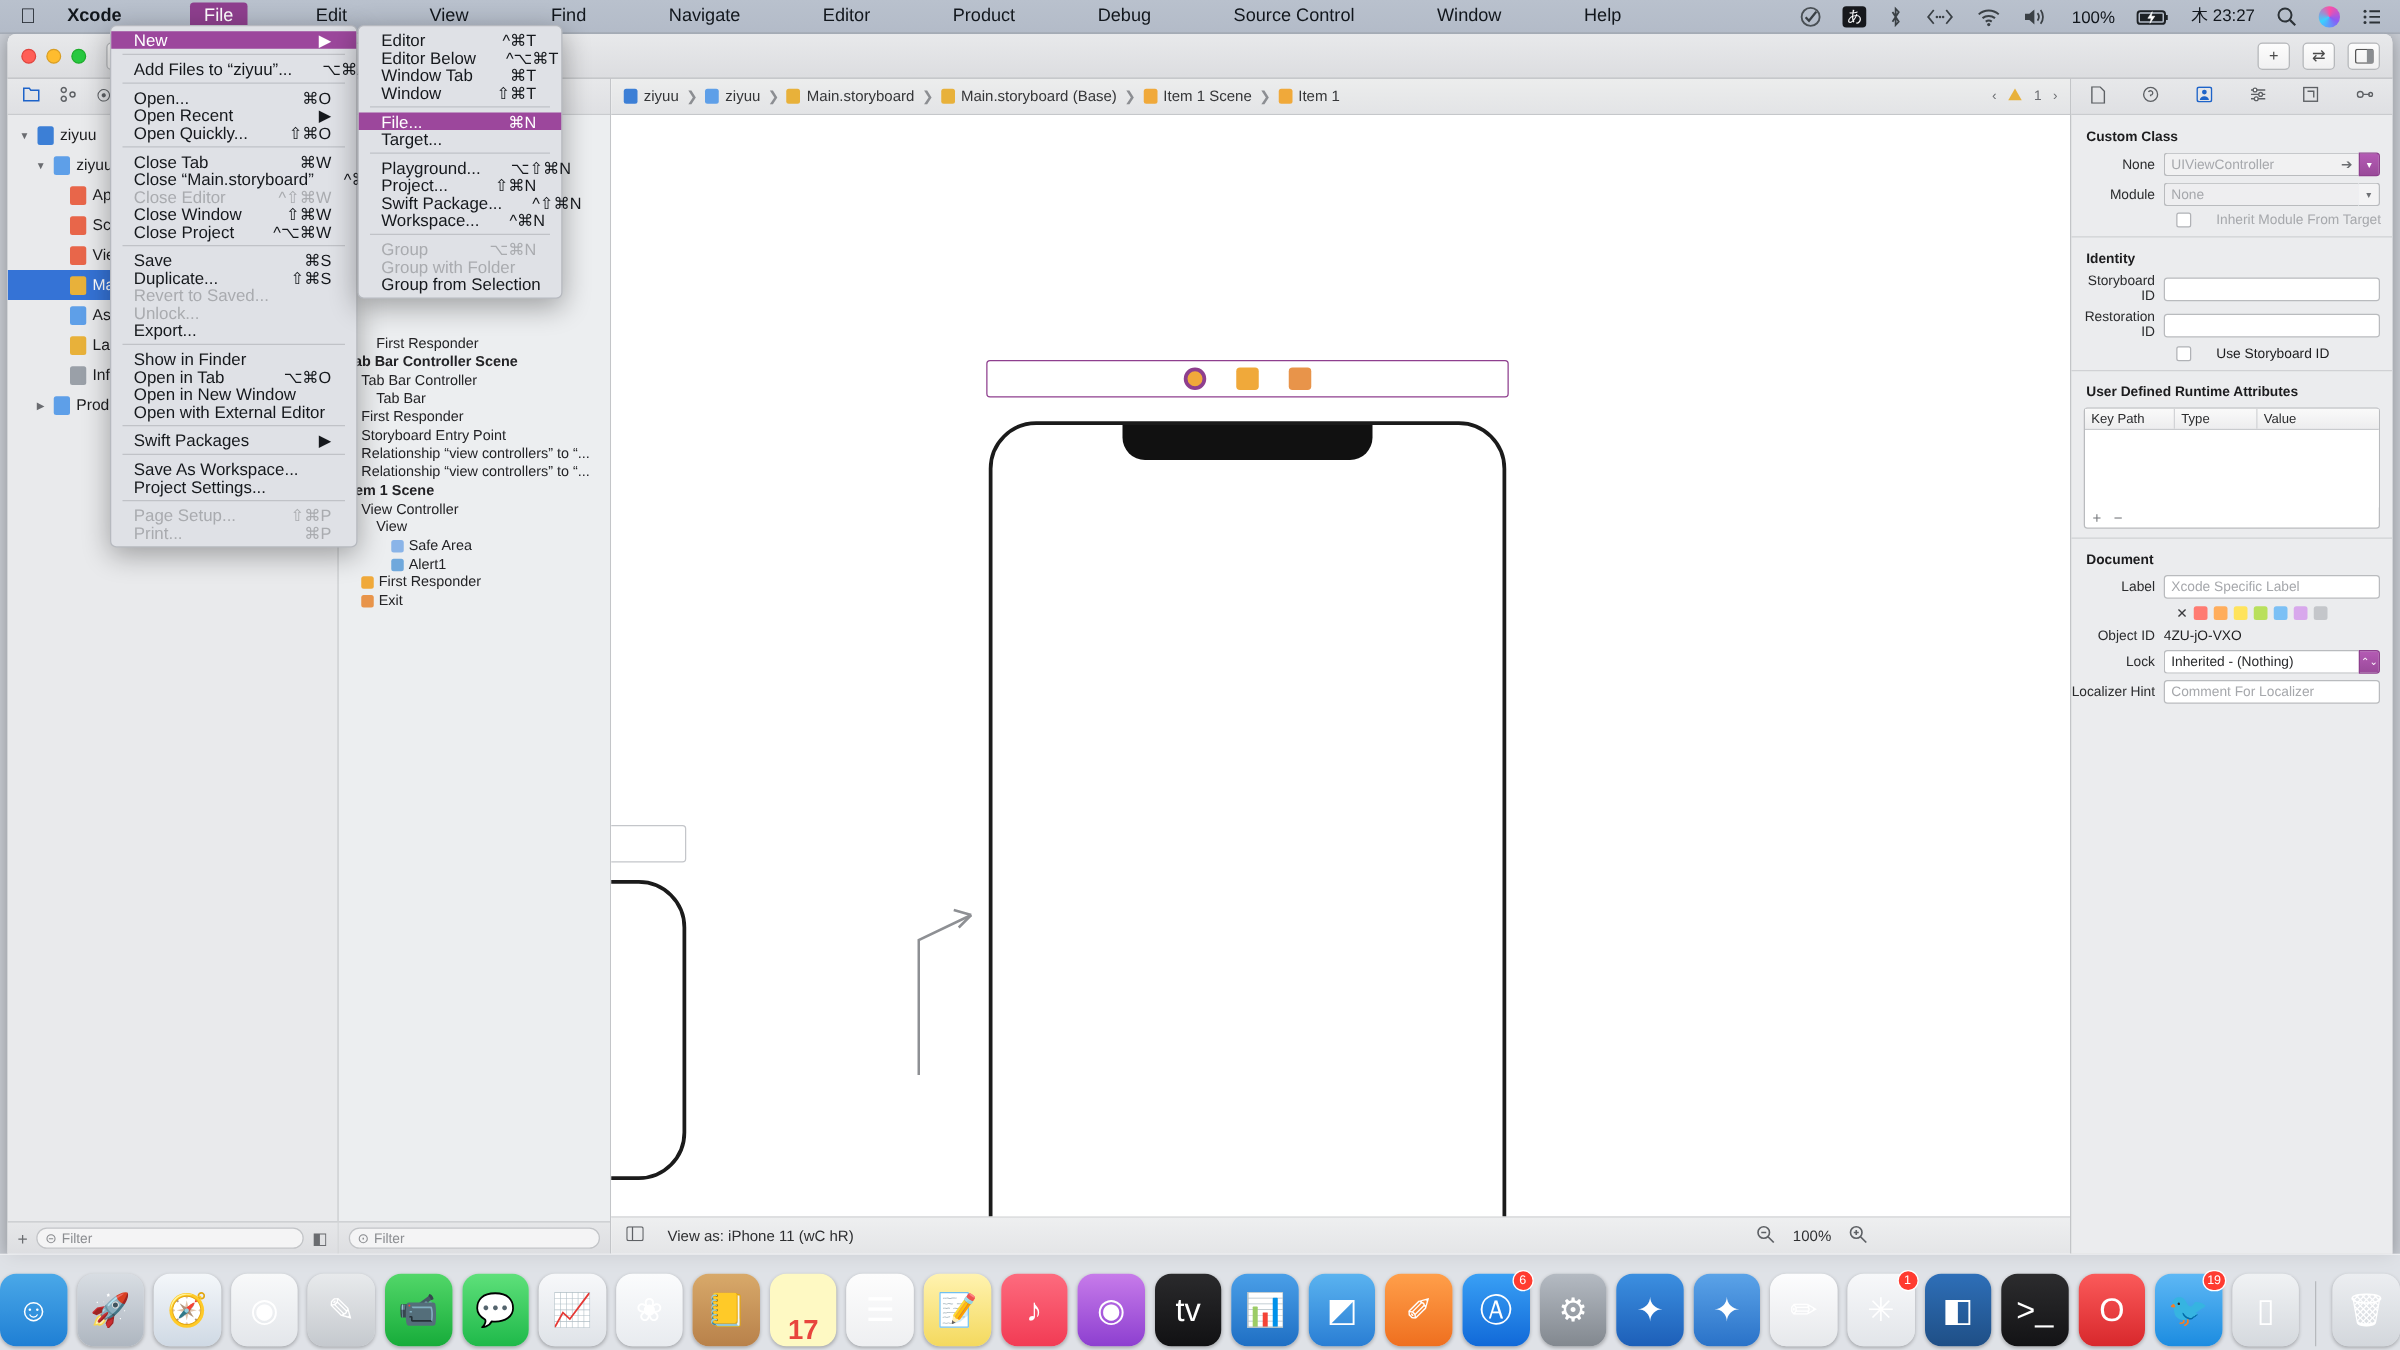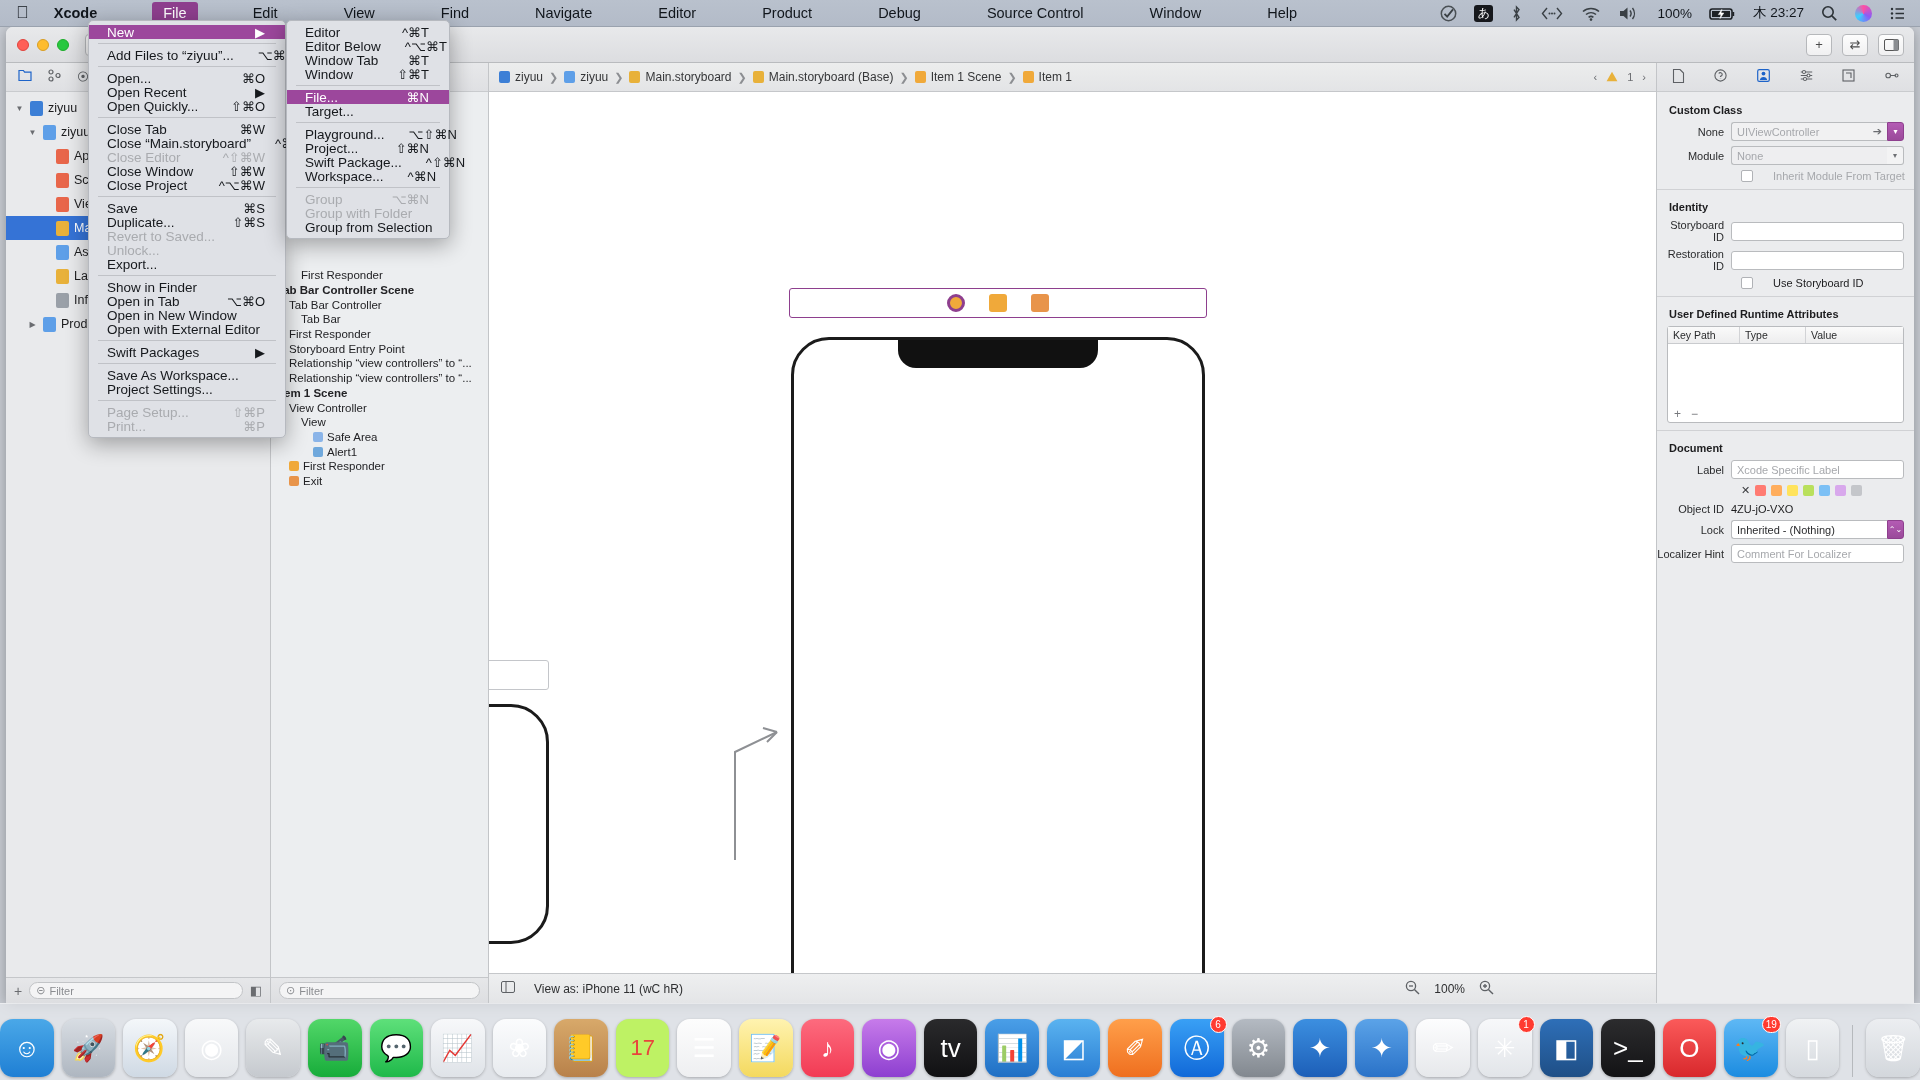--- a/index.html
+++ b/index.html
@@ -857,21 +857,21 @@
     </div>
     <div class="dock-icon" style="background: linear-gradient(rgb(247, 248, 250), rgb(223, 227, 232));">
       <span>📈</span>
     </div>
     <div class="dock-icon" style="background: linear-gradient(rgb(251, 252, 253), rgb(232, 235, 239));">
       <span>❀</span>
     </div>
     <div class="dock-icon" style="background: linear-gradient(rgb(216, 169, 106), rgb(184, 129, 74));">
       <span>📒</span>
     </div>
-    <div class="dock-icon" style="background: #bef264; color: rgb(232, 69, 60); font-weight: normal; font-size: 22px;">
+    <div class="dock-icon" style="background: #fef9c3; color: rgb(232, 69, 60); font-weight: bold; font-size: 22px; align-items: flex-end;">
       <span>17</span>
     </div>
     <div class="dock-icon" style="background: linear-gradient(rgb(253, 253, 253), rgb(238, 239, 241));">
       <span>☰</span>
     </div>
     <div class="dock-icon" style="background: linear-gradient(rgb(255, 243, 176), rgb(244, 217, 94));">
       <span>📝</span>
     </div>
     <div class="dock-icon" style="background: linear-gradient(rgb(253, 107, 126), rgb(242, 59, 84));">
       <span>♪</span>

